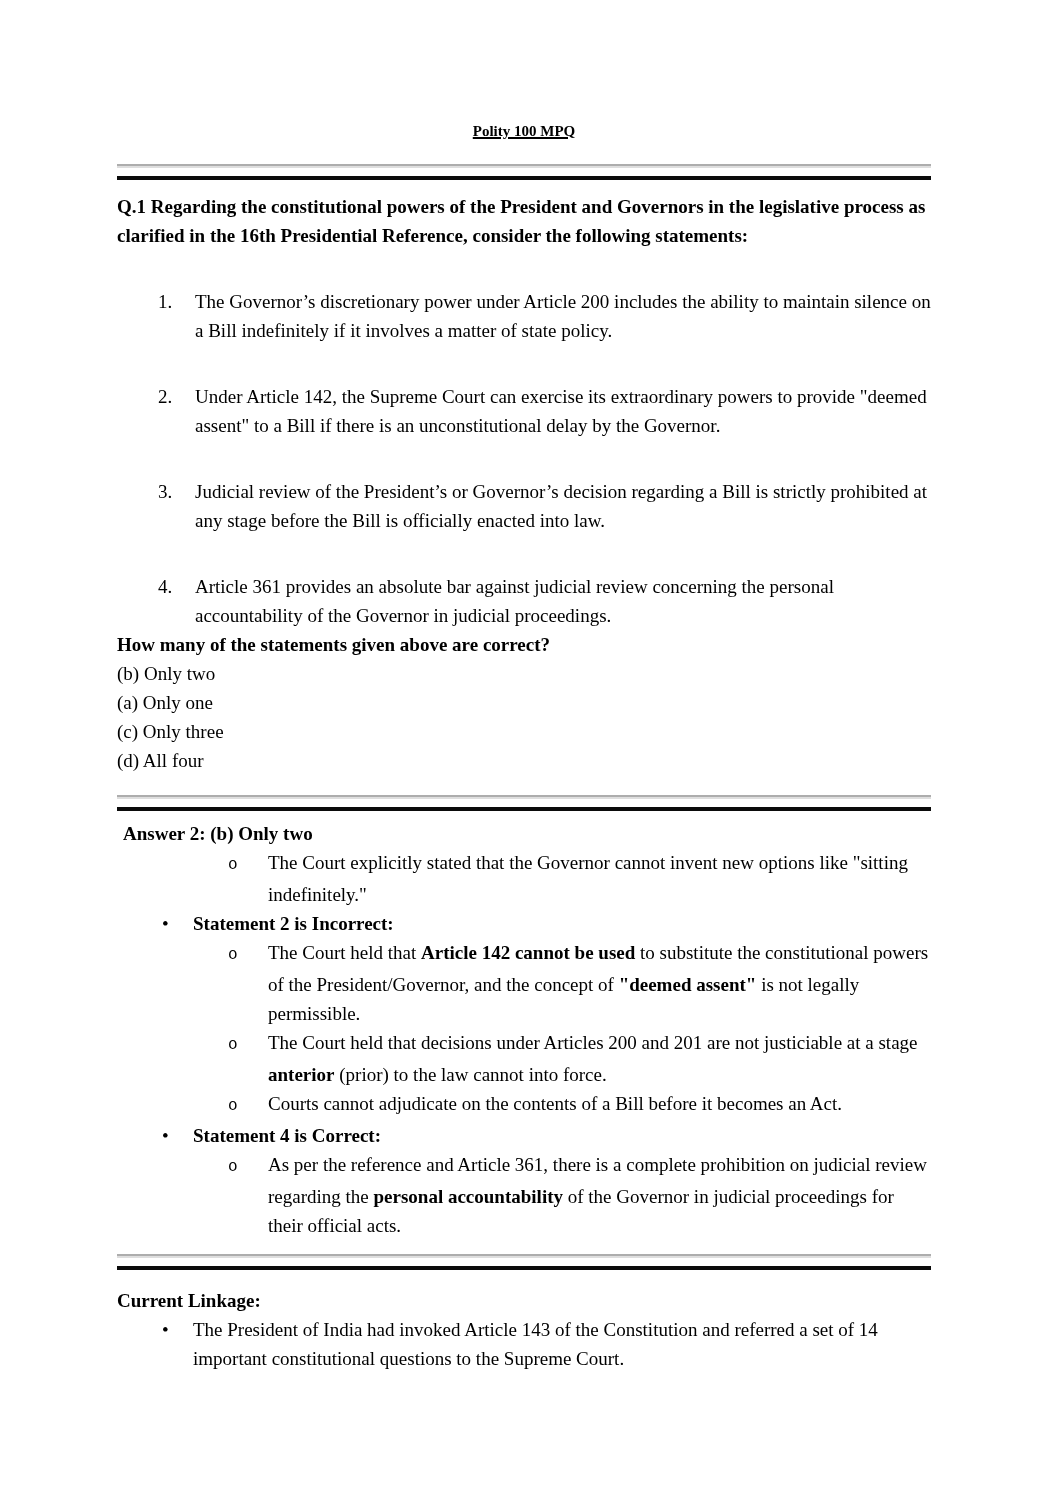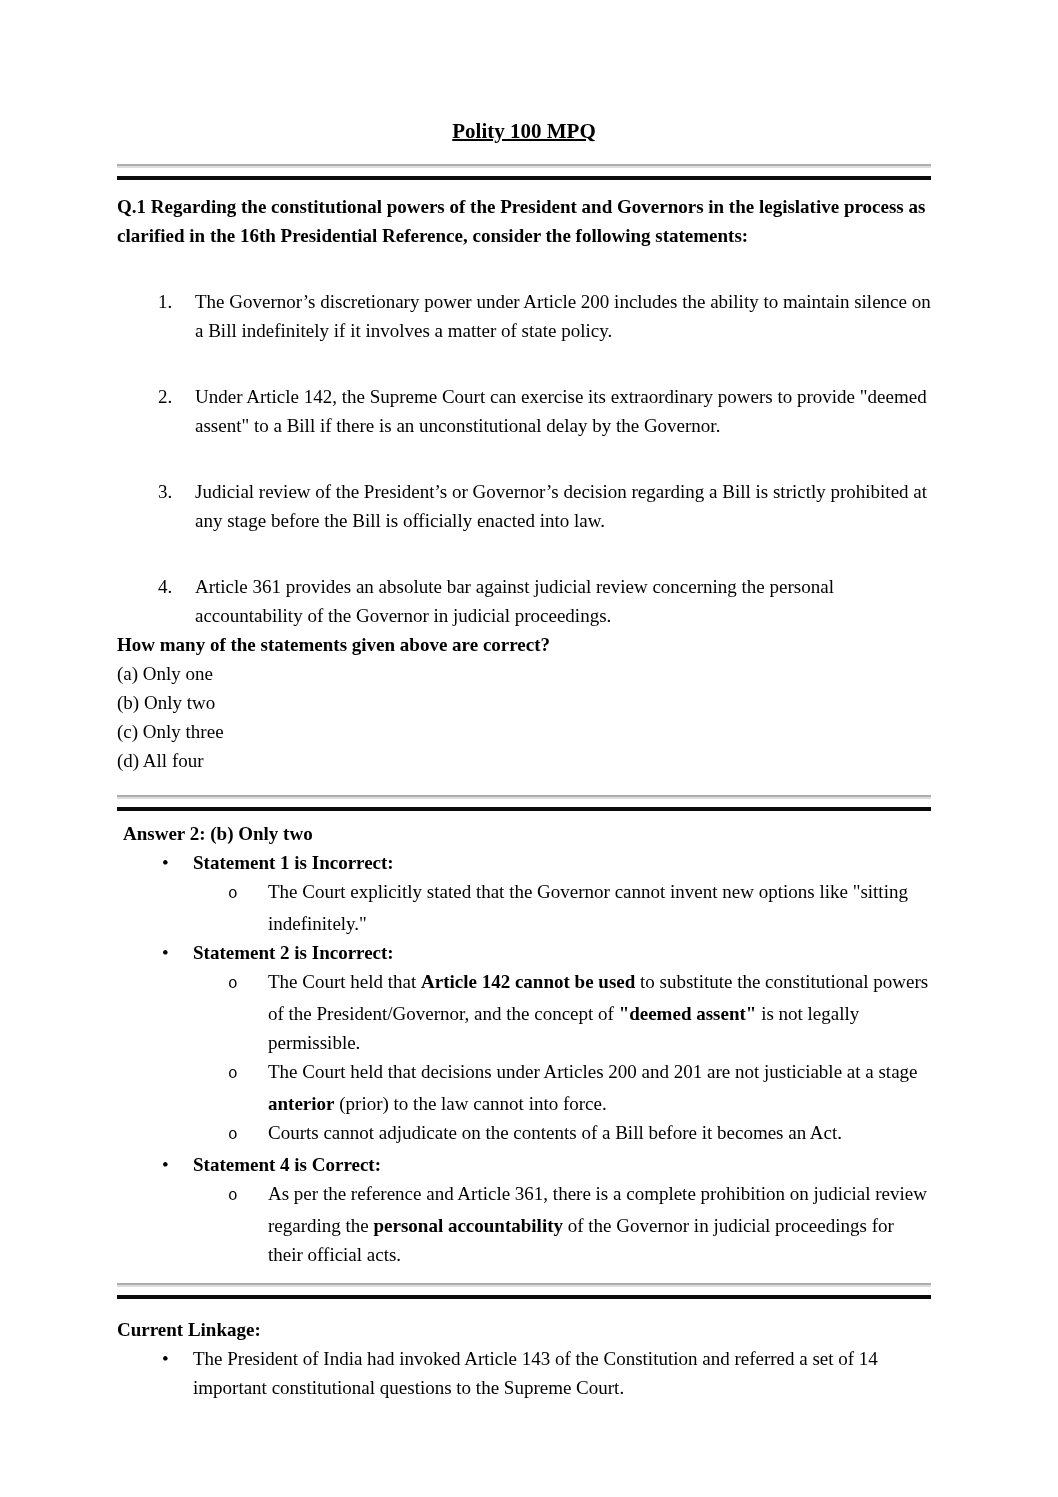--- a/index.html
+++ b/index.html
@@ -9,21 +9,21 @@
     margin:0 auto;
     background:#ffffff;
     color:#000000;
     font-family:"Liberation Serif","DejaVu Serif",serif;
     font-size:19px; line-height:29px;
     box-sizing:border-box;
     padding:118px 127px 0 117px;
     overflow:hidden;
   }
   .title {
-    text-align:center; font-weight:bold; font-size:21px;
+    text-align:center; font-weight:bold; font-size:15px;
     line-height:26px; margin:0 0 20px 0;
   }
   .title .u { text-decoration:underline; text-decoration-thickness:2px; }
 
   .sep { }
   .sep .gray  { height:4px; background:linear-gradient(180deg,#adadad 0 55%,#dedede 55% 100%); }
   .sep .space { height:8px; }
   .sep .black { height:4px; background:#0b0b0b; }
 
   .qhead  { font-weight:bold; margin:12px 0 0 0; }
@@ -78,38 +78,35 @@
     <div class="num-li">
       <span class="num">3.</span><span>Judicial review of the President’s or Governor’s decision regarding a Bill is strictly prohibited at any stage before the Bill is officially enacted into law.</span>
     </div>
     <div class="num-li">
       <span class="num">4.</span><span>Article 361 provides an absolute bar against judicial review concerning the personal accountability of the Governor in judicial proceedings.</span>
     </div>
   </div>
 
   <p class="prompt">How many of the statements given above are correct?</p>
 
+  <p class="opt">(b) Only two</p>
   <p class="opt">(a) Only one</p>
-  <p class="opt">(b) Only two</p>
   <p class="opt">(c) Only three</p>
   <p class="opt">(d) All four</p>
 
   <div class="sep sep-2">
     <div class="gray"></div>
     <div class="space"></div>
     <div class="black"></div>
   </div>
 
   <p class="ans-head">Answer 2: (b) Only two</p>
 
   <div>
 
-    <div class="b1">
-      <span class="marker">•</span><span class="b">Statement 1 is Incorrect:</span>
-    </div>
     <div class="b2">
       <span class="marker">o</span><span><span>The Court explicitly stated that the Governor cannot invent new options like "sitting indefinitely."</span></span>
     </div>
 
     <div class="b1">
       <span class="marker">•</span><span class="b">Statement 2 is Incorrect:</span>
     </div>
     <div class="b2">
       <span class="marker">o</span><span><span>The Court held that </span><span class="b">Article 142 cannot be used</span><span> to substitute the constitutional powers of the President/Governor, and the concept of </span><span class="b">"deemed assent"</span><span> is not legally permissible.</span></span>
     </div>

